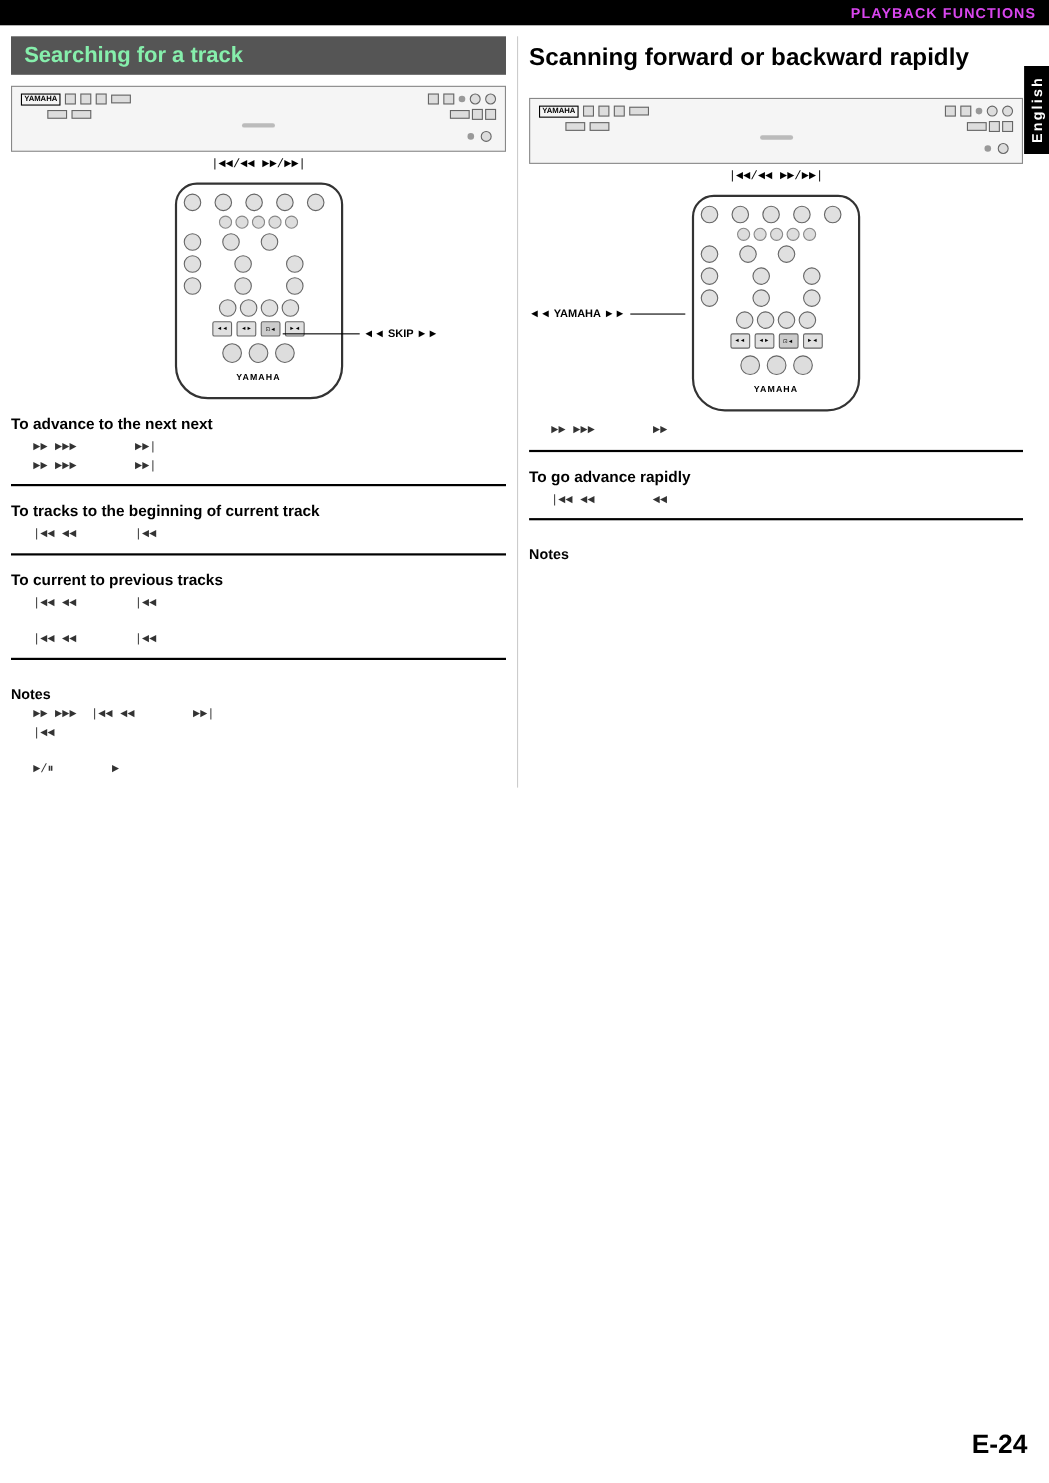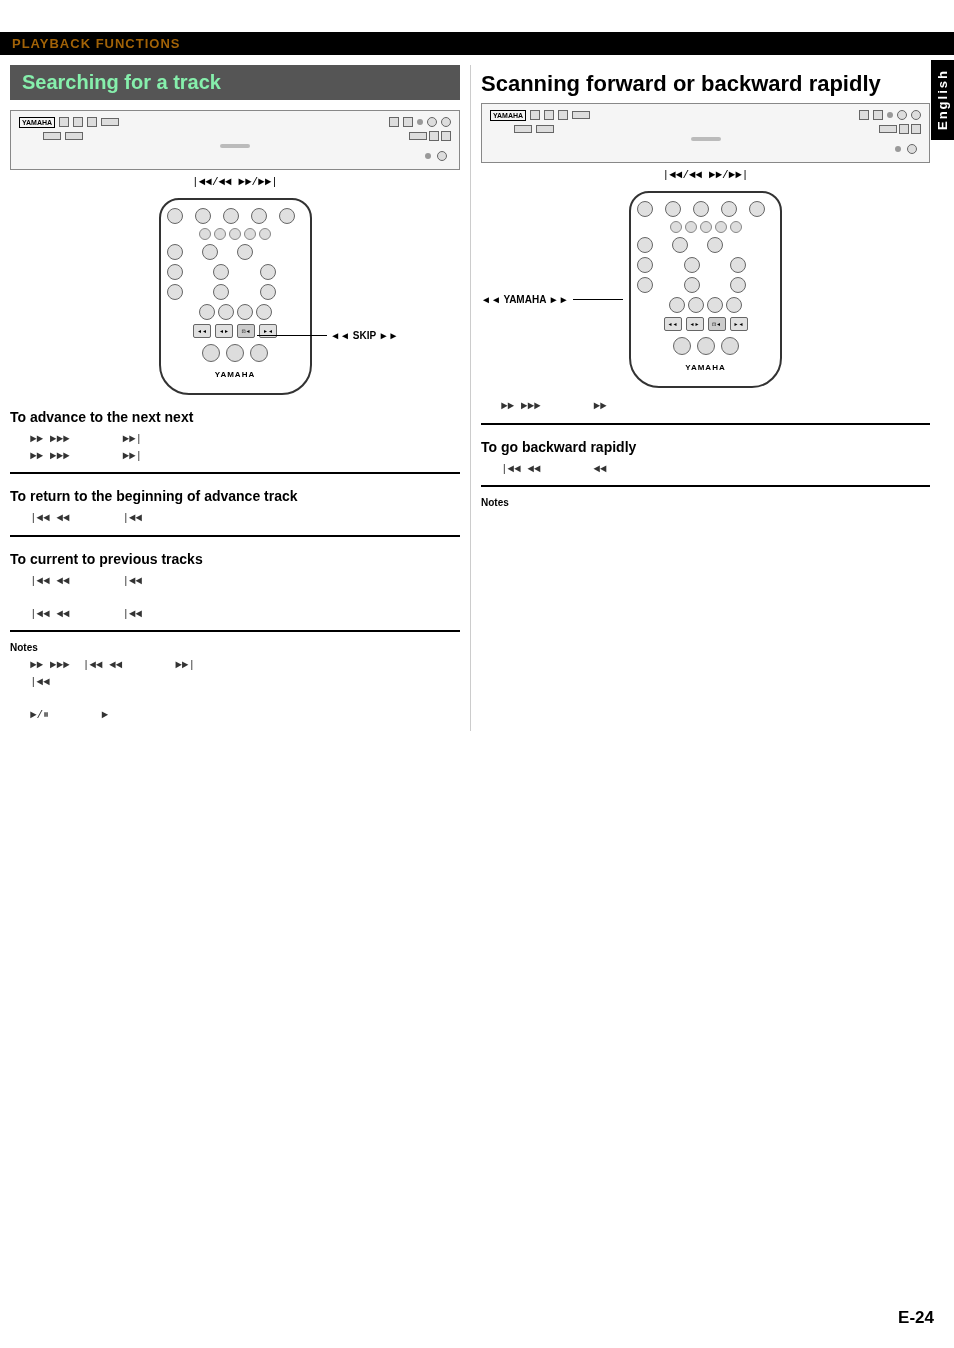--- a/index.html
+++ b/index.html
@@ -9,27 +9,26 @@
       background: #fff;
       font-family: Arial, Helvetica, sans-serif;
       font-size: 13px;
       color: #000;
       position: relative;
     }
 
     
     .header-bar {
       background: #000;
-      color: #a16207;
-      text-align: left;
+      color: #d946ef;
+      text-align: right;
       padding: 4px 12px;
       font-weight: bold;
       font-size: 13px;
       letter-spacing: 1px;
-      margin-top: 32px;
     }
 
     
     .side-tab {
       position: absolute;
       right: 0;
       top: 60px;
       background: #000;
       color: #fff;
       writing-mode: vertical-rl;
@@ -73,21 +72,21 @@
       margin-bottom: 10px;
       display: inline-block;
       width: 100%;
     }
 
     .section-header-right {
       color: #000;
       font-size: 22px;
       font-weight: bold;
       padding: 6px 12px 6px 0;
-      margin-bottom: 0;
+      margin-bottom: 18px;
       line-height: 1.2;
     }
 
     
     .device-diagram {
       border: 1px solid #888;
       background: #f5f5f5;
       padding: 6px 8px;
       margin-bottom: 6px;
       position: relative;
@@ -227,39 +226,39 @@
 
     
     .subsection-header {
       font-size: 14px;
       font-weight: bold;
       margin-top: 14px;
       margin-bottom: 6px;
     }
 
     .note-label {
-      font-size: 10px;
-      font-weight: bold;
-      margin-top: 10px;
+      font-size: 13px;
+      font-weight: bold;
+      margin-top: 23px;
       margin-bottom: 4px;
     }
 
     .body-text {
       font-size: 11px;
       line-height: 1.5;
       color: #333;
       font-family: 'Courier New', monospace;
     }
 
     
     .page-number {
       position: absolute;
       bottom: 20px;
       right: 20px;
-      font-size: 17px;
+      font-size: 24px;
       font-weight: bold;
     }
 
     
     .section-divider {
       border: none;
       border-top: 2px solid #000;
       margin: 8px 0;
     }
 
@@ -393,21 +392,21 @@
     
     <div class="subsection-header">To advance to the next next</div>
     <div class="content-block">
       <div class="body-text indent">►► ►►►&nbsp;&nbsp;&nbsp;&nbsp;&nbsp;&nbsp;&nbsp;&nbsp;►►|</div>
       <div class="body-text indent">►► ►►►&nbsp;&nbsp;&nbsp;&nbsp;&nbsp;&nbsp;&nbsp;&nbsp;►►|</div>
     </div>
 
     <hr class="section-divider">
 
     
-    <div class="subsection-header">To return to the beginning of advance track</div>
+    <div class="subsection-header">To tracks to the beginning of current track</div>
     <div class="content-block">
       <div class="body-text indent">|◄◄ ◄◄&nbsp;&nbsp;&nbsp;&nbsp;&nbsp;&nbsp;&nbsp;&nbsp;|◄◄</div>
     </div>
 
     <hr class="section-divider">
 
     
     <div class="subsection-header">To current to previous tracks</div>
     <div class="content-block">
       <div class="body-text indent">|◄◄ ◄◄&nbsp;&nbsp;&nbsp;&nbsp;&nbsp;&nbsp;&nbsp;&nbsp;|◄◄</div>
@@ -529,21 +528,21 @@
         <div class="remote-brand">YAMAHA</div>
       </div>
     </div>
 
     <div class="content-block">
       <div class="body-text indent">►► ►►►&nbsp;&nbsp;&nbsp;&nbsp;&nbsp;&nbsp;&nbsp;&nbsp;►►</div>
     </div>
 
     <hr class="section-divider">
 
-    <div class="subsection-header">To go backward rapidly</div>
+    <div class="subsection-header">To go advance rapidly</div>
     <div class="content-block">
       <div class="body-text indent">|◄◄ ◄◄&nbsp;&nbsp;&nbsp;&nbsp;&nbsp;&nbsp;&nbsp;&nbsp;◄◄</div>
     </div>
 
     <hr class="section-divider">
 
     <div class="note-label">Notes</div>
 
   </div>
 

